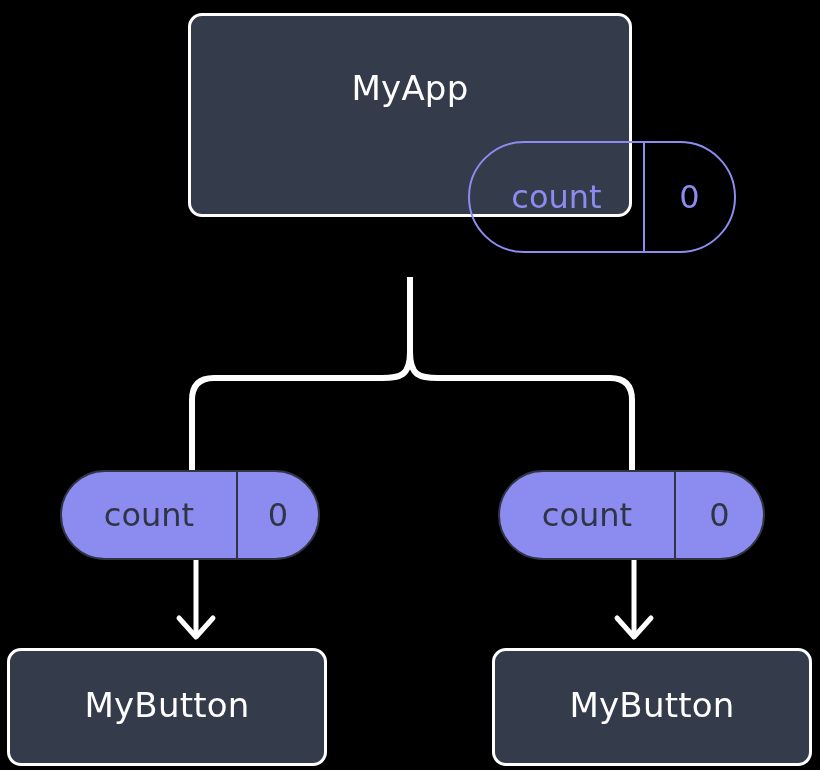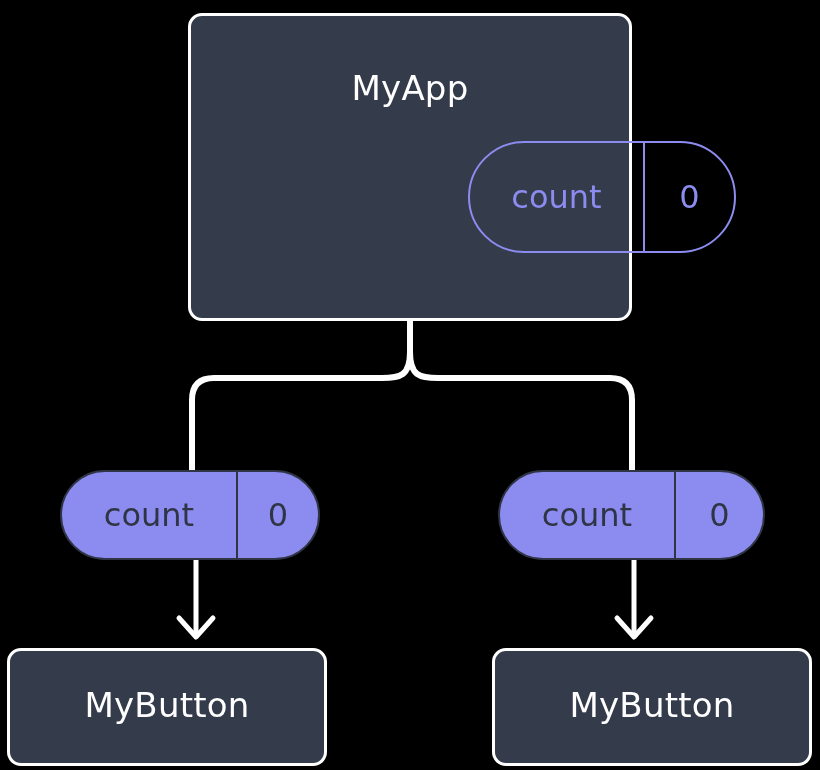--- a/index.html
+++ b/index.html
@@ -45,21 +45,21 @@
     color: #ffffff;
     font-weight: 400;
     letter-spacing: 0.2px;
     white-space: nowrap;
   }
 
   #node-myapp {
     left: 188px;
     top: 13px;
     width: 444px;
-    height: 308px;
+    height: 204px;
   }
   #node-myapp .node-title {
     top: 52px;
     font-size: 34px;
   }
 
   .node-mybutton {
     top: 648px;
     width: 320px;
     height: 118px;

